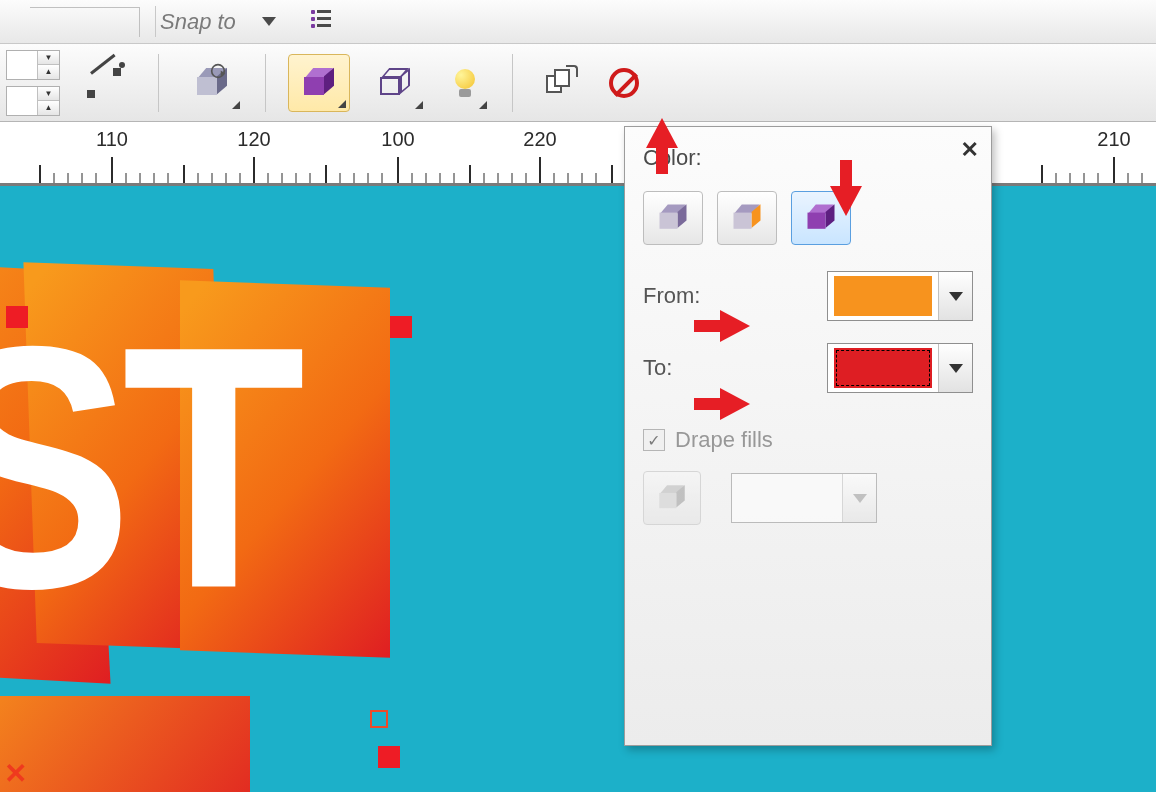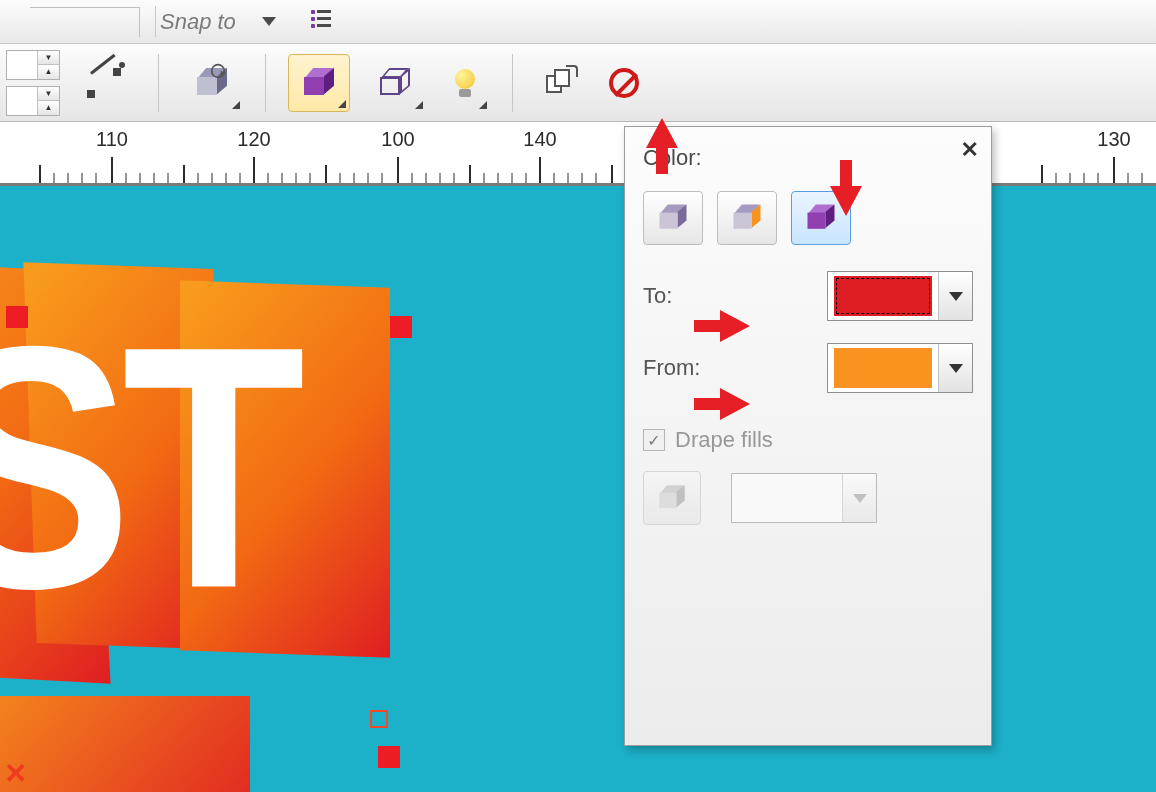--- a/index.html
+++ b/index.html
@@ -318,22 +318,22 @@
   </div>
   <div class="tb-btn small">
     <div class="forbid"></div>
   </div>
 </div>
 
 <div class="ruler">
   <span class="num" style="left:112px">110</span>
   <span class="num" style="left:254px">120</span>
   <span class="num" style="left:398px">100</span>
-  <span class="num" style="left:540px">140</span>
-  <span class="num" style="left:1114px">130</span>
+  <span class="num" style="left:540px">220</span>
+  <span class="num" style="left:1114px">210</span>
   <svg class="ticks" width="1156" height="26">
     <g stroke="#2b2b2b" stroke-width="2">
       <line x1="40" y1="26" x2="40" y2="8"></line>
       <line x1="112" y1="26" x2="112" y2="0"></line>
       <line x1="184" y1="26" x2="184" y2="8"></line>
       <line x1="254" y1="26" x2="254" y2="0"></line>
       <line x1="326" y1="26" x2="326" y2="8"></line>
       <line x1="398" y1="26" x2="398" y2="0"></line>
       <line x1="470" y1="26" x2="470" y2="8"></line>
       <line x1="540" y1="26" x2="540" y2="0"></line>
@@ -422,33 +422,33 @@
     <div class="mode-btn selected">
       <div class="cube" style="--f:#8f3fb0;--s:#5e1f80;--t:#b06fd0;transform:scale(.9)">
           <div class="top"></div>
           <div class="side"></div>
           <div class="front"></div>
         </div>
     </div>
   </div>
 
   <div class="row">
+    <label>From:</label>
+    <div class="swatch-combo">
+      <div class="sw" style=";background:#f7931e"></div>
+      <div class="dd">
+          <span class="tri-down" style="border-top-color:#333"></span>
+        </div>
+    </div>
+  </div>
+
+  <div class="row">
     <label>To:</label>
     <div class="swatch-combo">
       <div class="sw" style="outline:1px dashed #000;outline-offset:-3px;;background:#de1e23"></div>
-      <div class="dd">
-          <span class="tri-down" style="border-top-color:#333"></span>
-        </div>
-    </div>
-  </div>
-
-  <div class="row">
-    <label>From:</label>
-    <div class="swatch-combo">
-      <div class="sw" style=";background:#f7931e"></div>
       <div class="dd">
           <span class="tri-down" style="border-top-color:#333"></span>
         </div>
     </div>
   </div>
 
   <div class="chk">
     <div class="box">✓</div>
     <span>Drape fills</span>
   </div>

